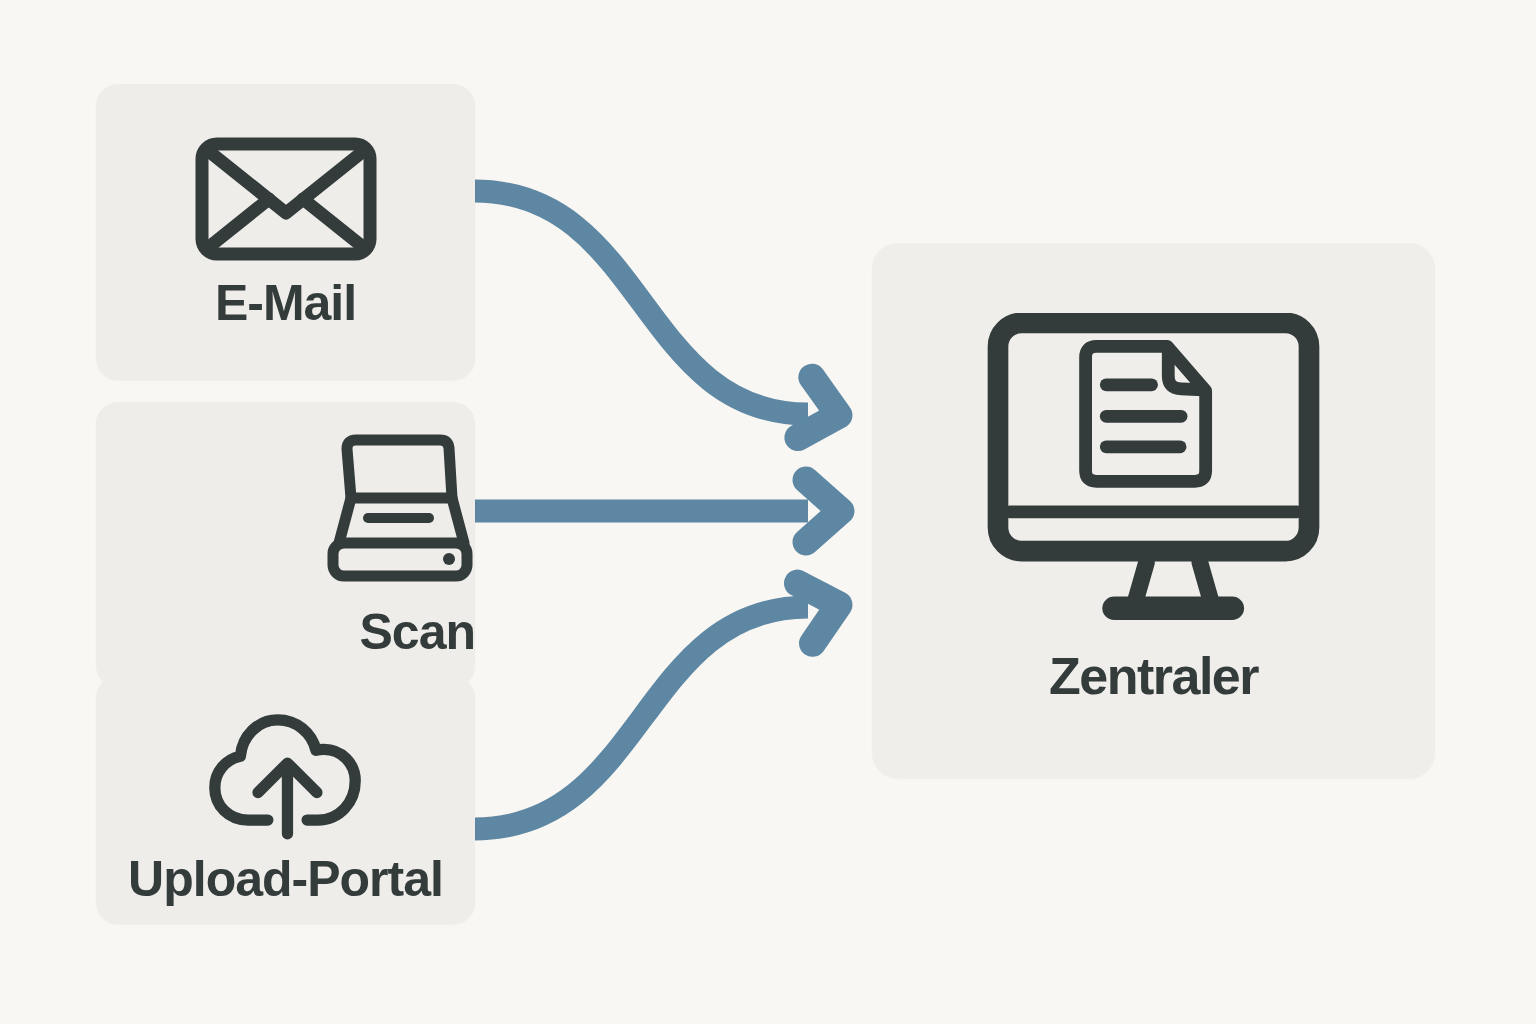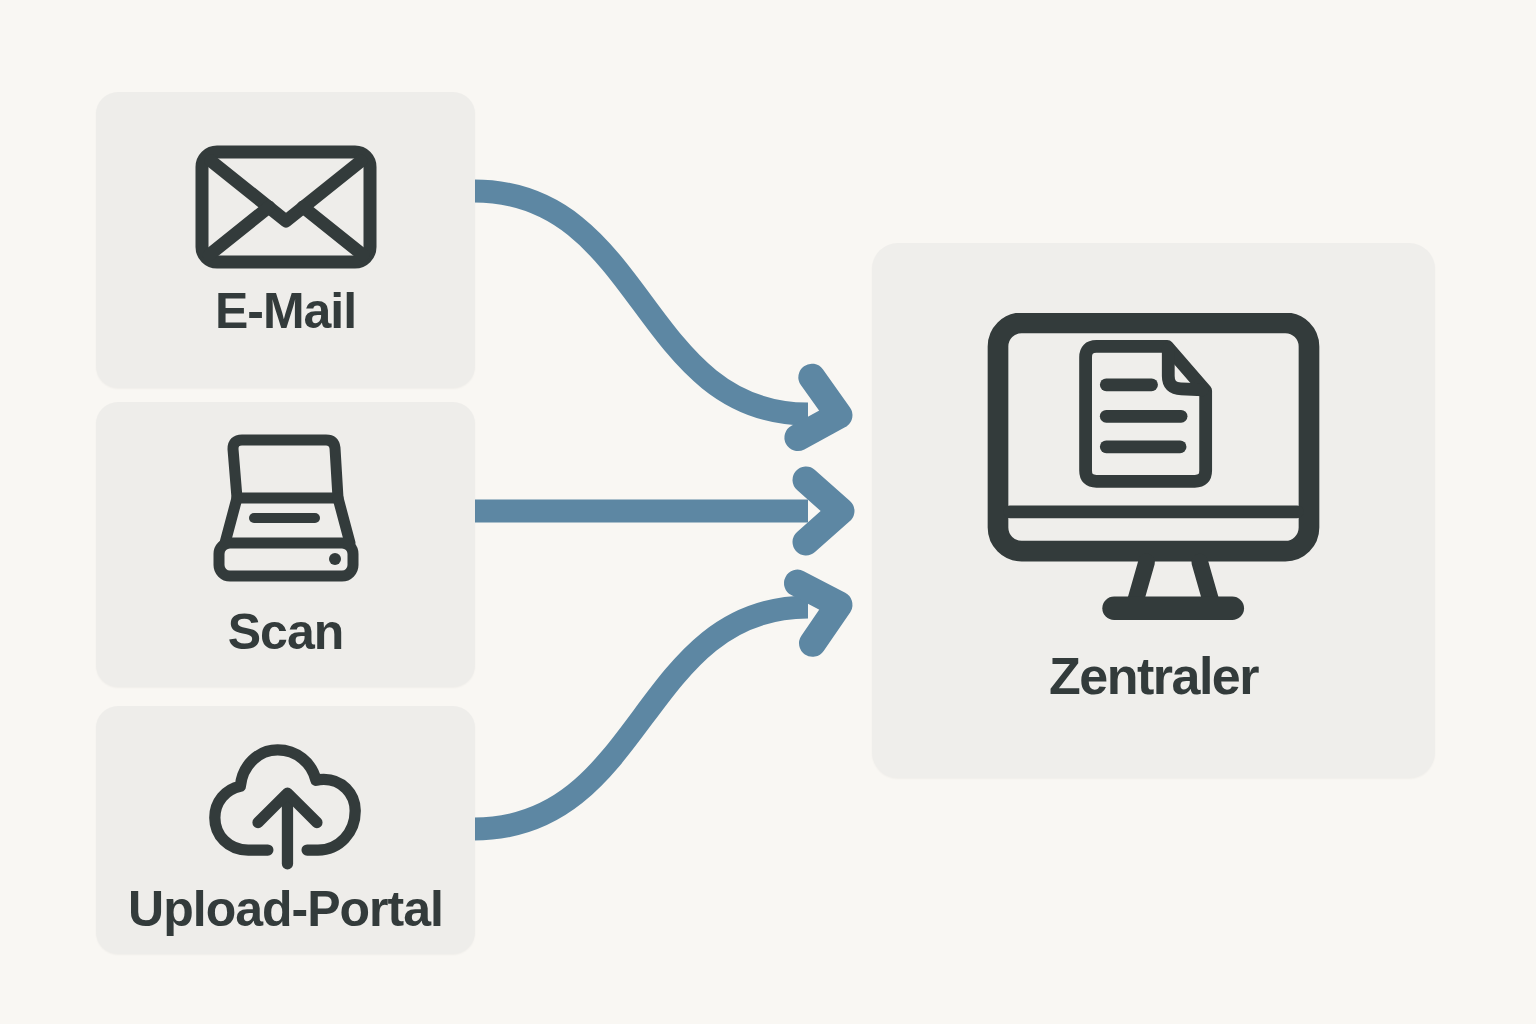--- a/index.html
+++ b/index.html
@@ -6,23 +6,23 @@
     --page-bg:#f9f7f3; --card-bg:#eeedea; --target-card-bg:#efeeeb;
     --ink:#333b3b; --arrow:#5d87a3;
   }
   *{margin:0;padding:0;box-sizing:border-box;}
   html,body{width:1536px;height:1024px;}
   body{font-family:"Liberation Sans",sans-serif;background:var(--page-bg);}
   .canvas{position:relative;width:1536px;height:1024px;overflow:hidden;background:var(--page-bg);}
   .card{position:absolute;background:var(--card-bg);border-radius:22px;color:var(--ink);
         display:flex;flex-direction:column;align-items:center;justify-content:center;
         box-shadow:0 1px 2px rgba(0,0,0,0.04);}
-  .card-email{left:96px;top:92px;width:379px;height:296px;gap:17px;}
-  .card-scan{left:96px;top:402px;width:379px;height:285px;gap:24px;}
-  .card-upload{left:96px;top:706px;width:379px;height:248px;gap:12px;}
+  .card-email{left:96px;top:84px;width:379px;height:296px;gap:17px;}
+  .card-scan{left:96px;top:402px;width:379px;height:285px;gap:24px;align-items:flex-end;}
+  .card-upload{left:96px;top:676px;width:379px;height:248px;gap:12px;}
   .card-target{left:872px;top:243px;width:563px;height:535px;border-radius:26px;
                background:var(--target-card-bg);gap:22px;}
   .icon{display:block;flex:0 0 auto;}
   .src-label{font-size:50px;font-weight:700;letter-spacing:-1px;line-height:1;white-space:nowrap;}
   .target-label{font-size:52px;font-weight:700;letter-spacing:-1.5px;line-height:1.22;
                 text-align:center;white-space:nowrap;}
   svg.arrows{position:absolute;left:0;top:0;pointer-events:none;}
   .arrow-line{stroke:var(--arrow);stroke-width:23;fill:none;}
   .arrow-head{stroke:var(--arrow);stroke-width:27;fill:none;stroke-linecap:round;stroke-linejoin:round;}
 </style>

